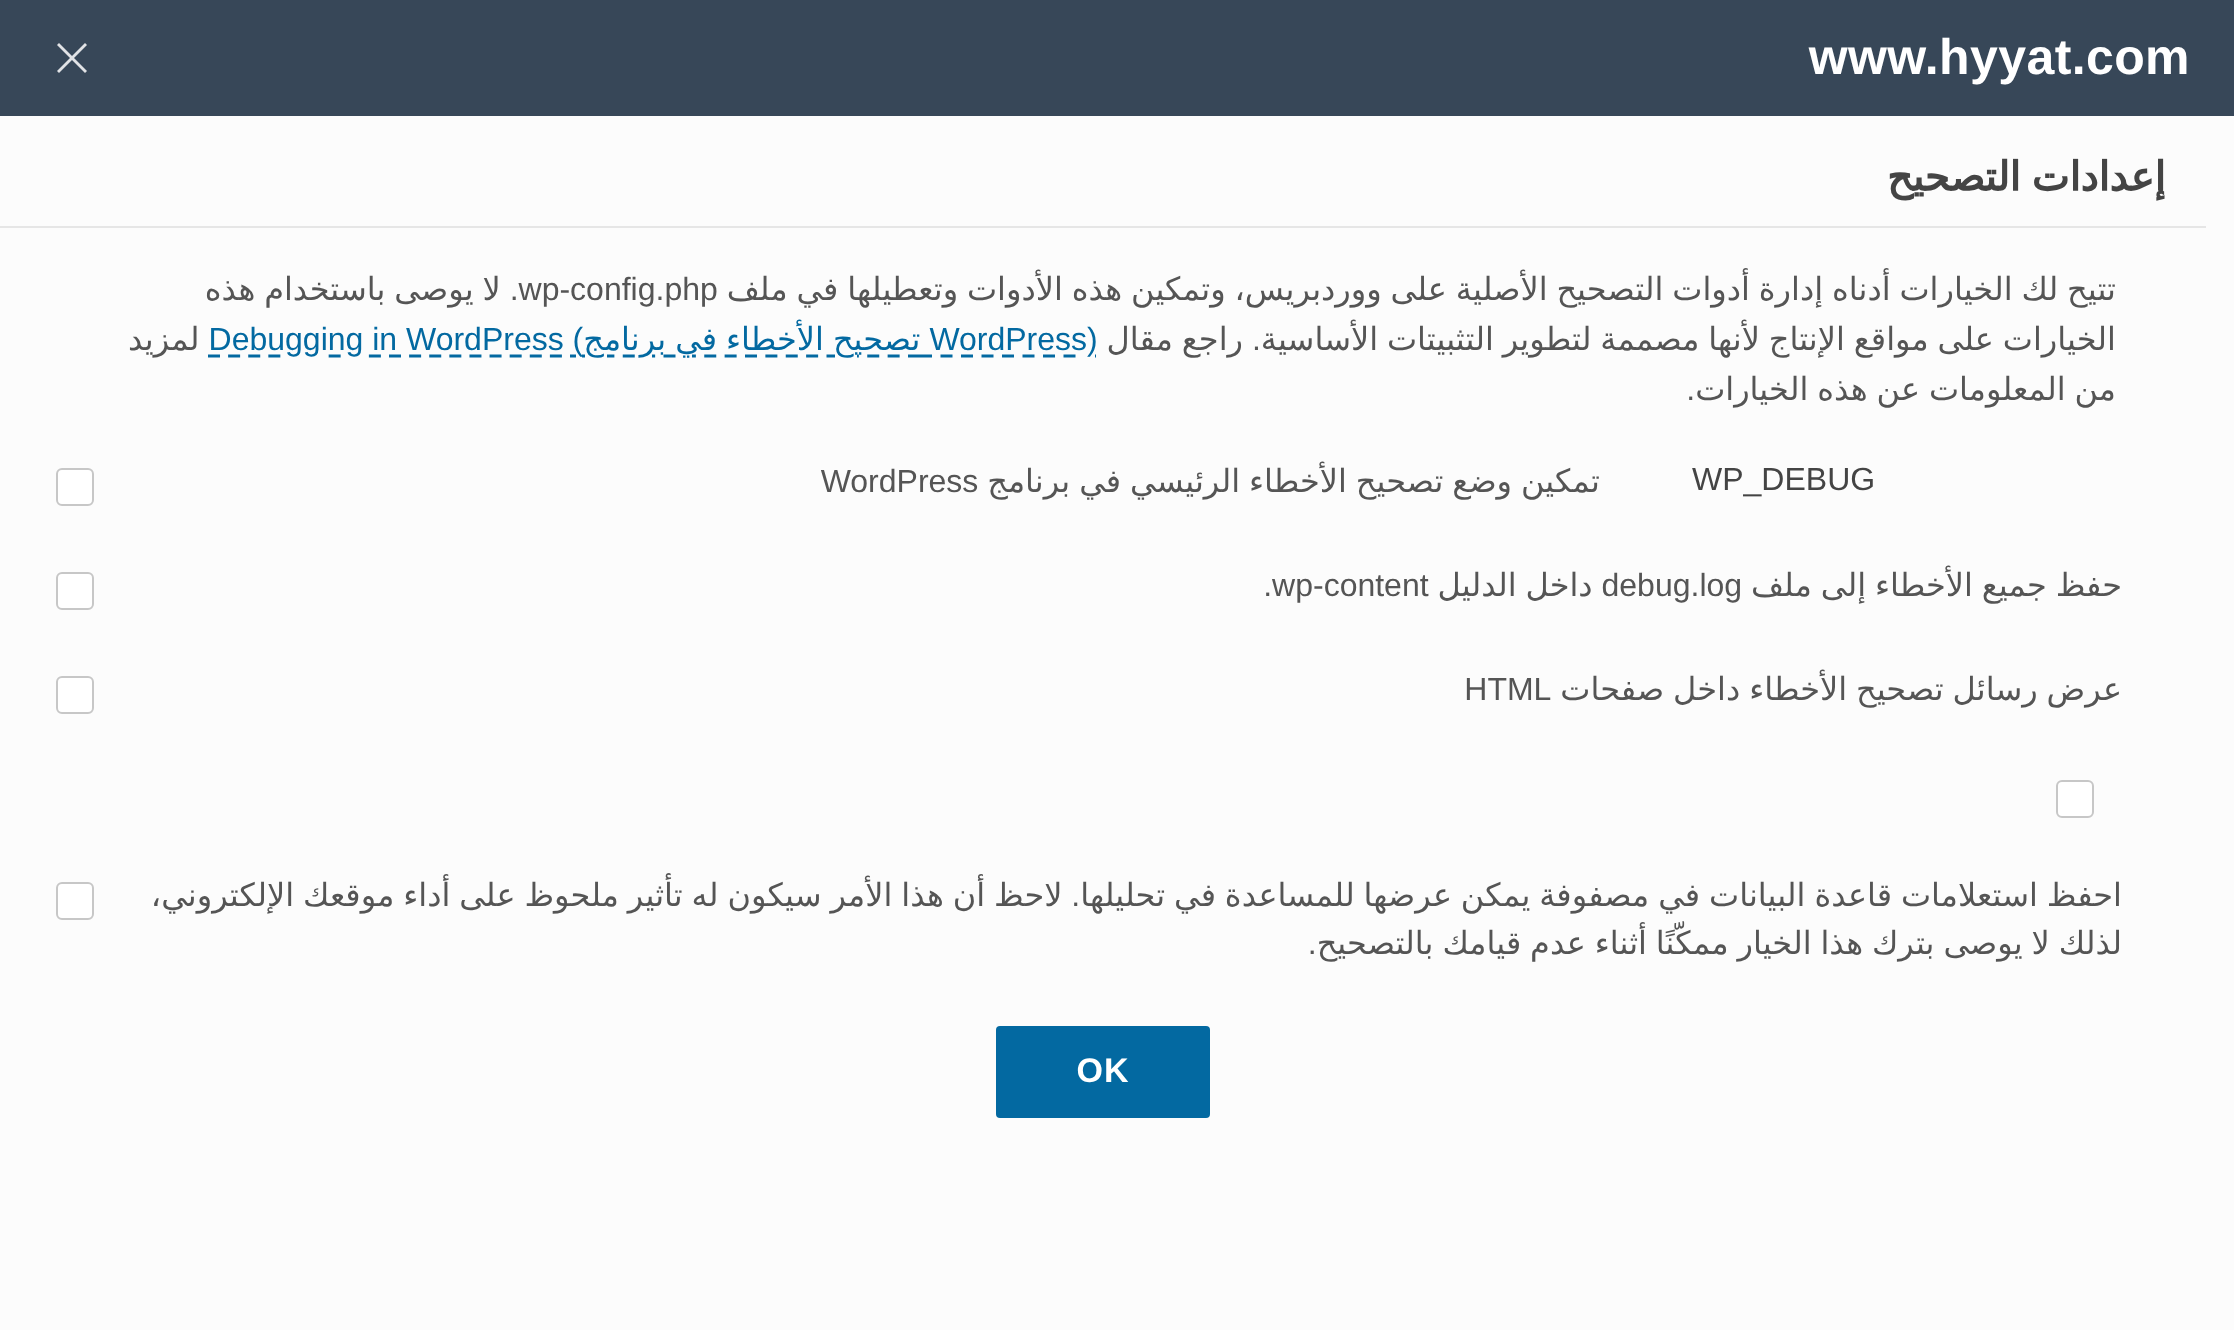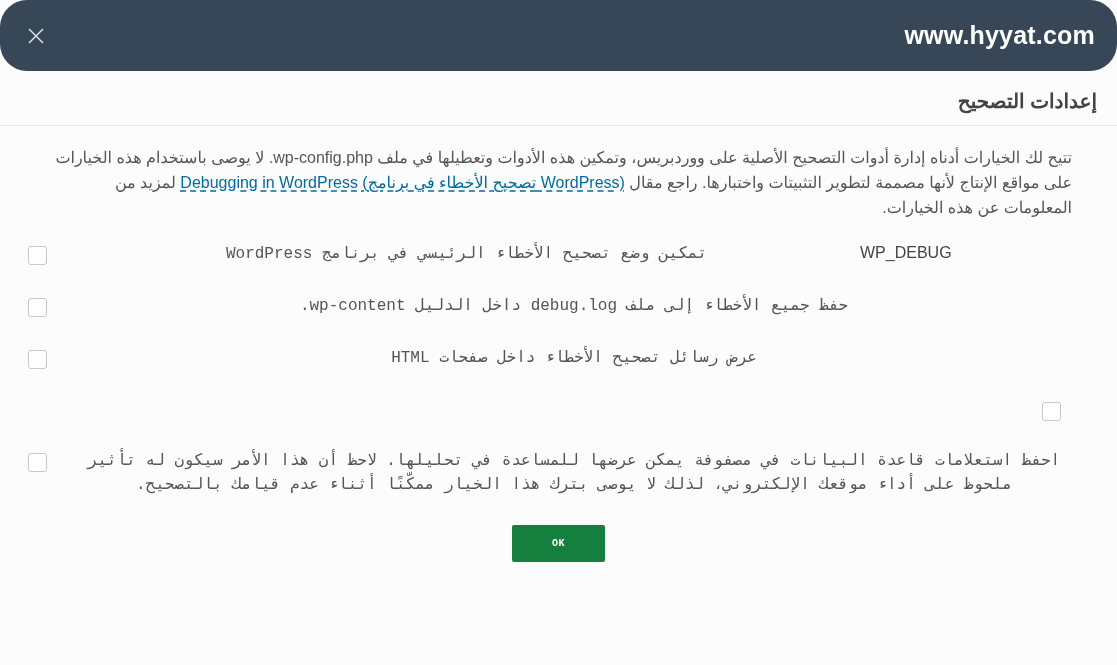--- a/index.html
+++ b/index.html
@@ -7,44 +7,43 @@
   font-family: "Segoe UI", Tahoma, Arial, sans-serif;
   background: #fcfcfc;
   color: #333;
   width: 1117px;
   height: 665px;
   overflow: hidden;
 }
 .header {
   background: #374758;
   color: #fff;
-  height: 71px;
+  height: 58px;
   display: flex;
   align-items: center;
   justify-content: space-between;
   padding: 0 22px 0 28px;
-  border-radius: 27px;
 }
 .header-title {
   font-size: 25px;
   font-weight: 700;
   letter-spacing: 0.2px;
 }
 .close-icon {
   width: 16px;
   height: 16px;
   cursor: pointer;
   display: flex;
   align-items: center;
   justify-content: center;
 }
 .close-icon svg { stroke: #fff; opacity: 0.85; }
 
 .page {
-  padding: 18px 20px 30px 20px;
+  padding: 18px 34px 30px 20px;
 }
 .page-title {
   font-size: 20px;
   font-weight: 700;
   color: #444;
   padding-bottom: 12px;
 }
 .hr {
   height: 1px;
   background: #e6e6e6;
@@ -76,79 +75,78 @@
   gap: 0;
 }
 .opt-name {
   width: 215px;
   flex: 0 0 215px;
   text-align: left;
   font-size: 16px;
   color: #444;
   direction: ltr;
   padding-top: 2px;
+  margin-left: 46px;
 }
 .opt-desc {
   flex: 1;
   font-size: 16px;
   color: #555;
   line-height: 1.5;
-  text-align: center;
+  text-align: right;
   padding-left: 12px;
-  font-family: Liberation Mono, monospace;
 }
 .checkbox {
   width: 19px;
   height: 19px;
   border: 1px solid #c7c7c7;
   border-radius: 3px;
   background: #fff;
   flex: 0 0 19px;
   margin-right: 14px;
   margin-top: 4px;
   cursor: pointer;
 }
 
 .footer {
   display: flex;
   justify-content: center;
   margin-top: 10px;
 }
 .ok-btn {
-  background: #15803d;
+  background: #0369a1;
   color: #fff;
   border: none;
-  font-size: 10px;
+  font-size: 17px;
   font-weight: 700;
   letter-spacing: 0.5px;
   padding: 13px 40px;
   cursor: pointer;
   border-radius: 2px;
-  font-family: Liberation Mono, monospace;
 }
 </style>
 </head>
 <body>
 
 <div class="header">
   <span class="header-title">www.hyyat.com</span>
   <span class="close-icon">
     <svg width="16" height="16" viewBox="0 0 16 16" fill="none">
       <line x1="1" y1="1" x2="15" y2="15" stroke-width="1.4"></line>
       <line x1="15" y1="1" x2="1" y2="15" stroke-width="1.4"></line>
     </svg>
   </span>
 </div>
 
 <div class="page">
   <h2 class="page-title">إعدادات التصحيح</h2>
   <div class="hr"></div>
 
   <p class="intro">
-    <span>تتيح لك الخيارات أدناه إدارة أدوات التصحيح الأصلية على ووردبريس، وتمكين هذه الأدوات وتعطيلها في ملف wp-config.php. لا يوصى باستخدام هذه الخيارات على مواقع الإنتاج لأنها مصممة لتطوير التثبيتات واختبارها. راجع مقال </span>
+    <span>تتيح لك الخيارات أدناه إدارة أدوات التصحيح الأصلية على ووردبريس، وتمكين هذه الأدوات وتعطيلها في ملف wp-config.php. لا يوصى باستخدام هذه الخيارات على مواقع الإنتاج لأنها مصممة لتطوير التثبيتات الأساسية. راجع مقال </span>
     <a class="link">Debugging in WordPress (تصحيح الأخطاء في برنامج WordPress)</a>
     <span> لمزيد من المعلومات عن هذه الخيارات.</span>
   </p>
 
   <div class="options">
 
     <div class="option-row">
       <div class="opt-name">WP_DEBUG</div>
       <div class="opt-desc">تمكين وضع تصحيح الأخطاء الرئيسي في برنامج WordPress</div>
       <div class="checkbox"></div>

